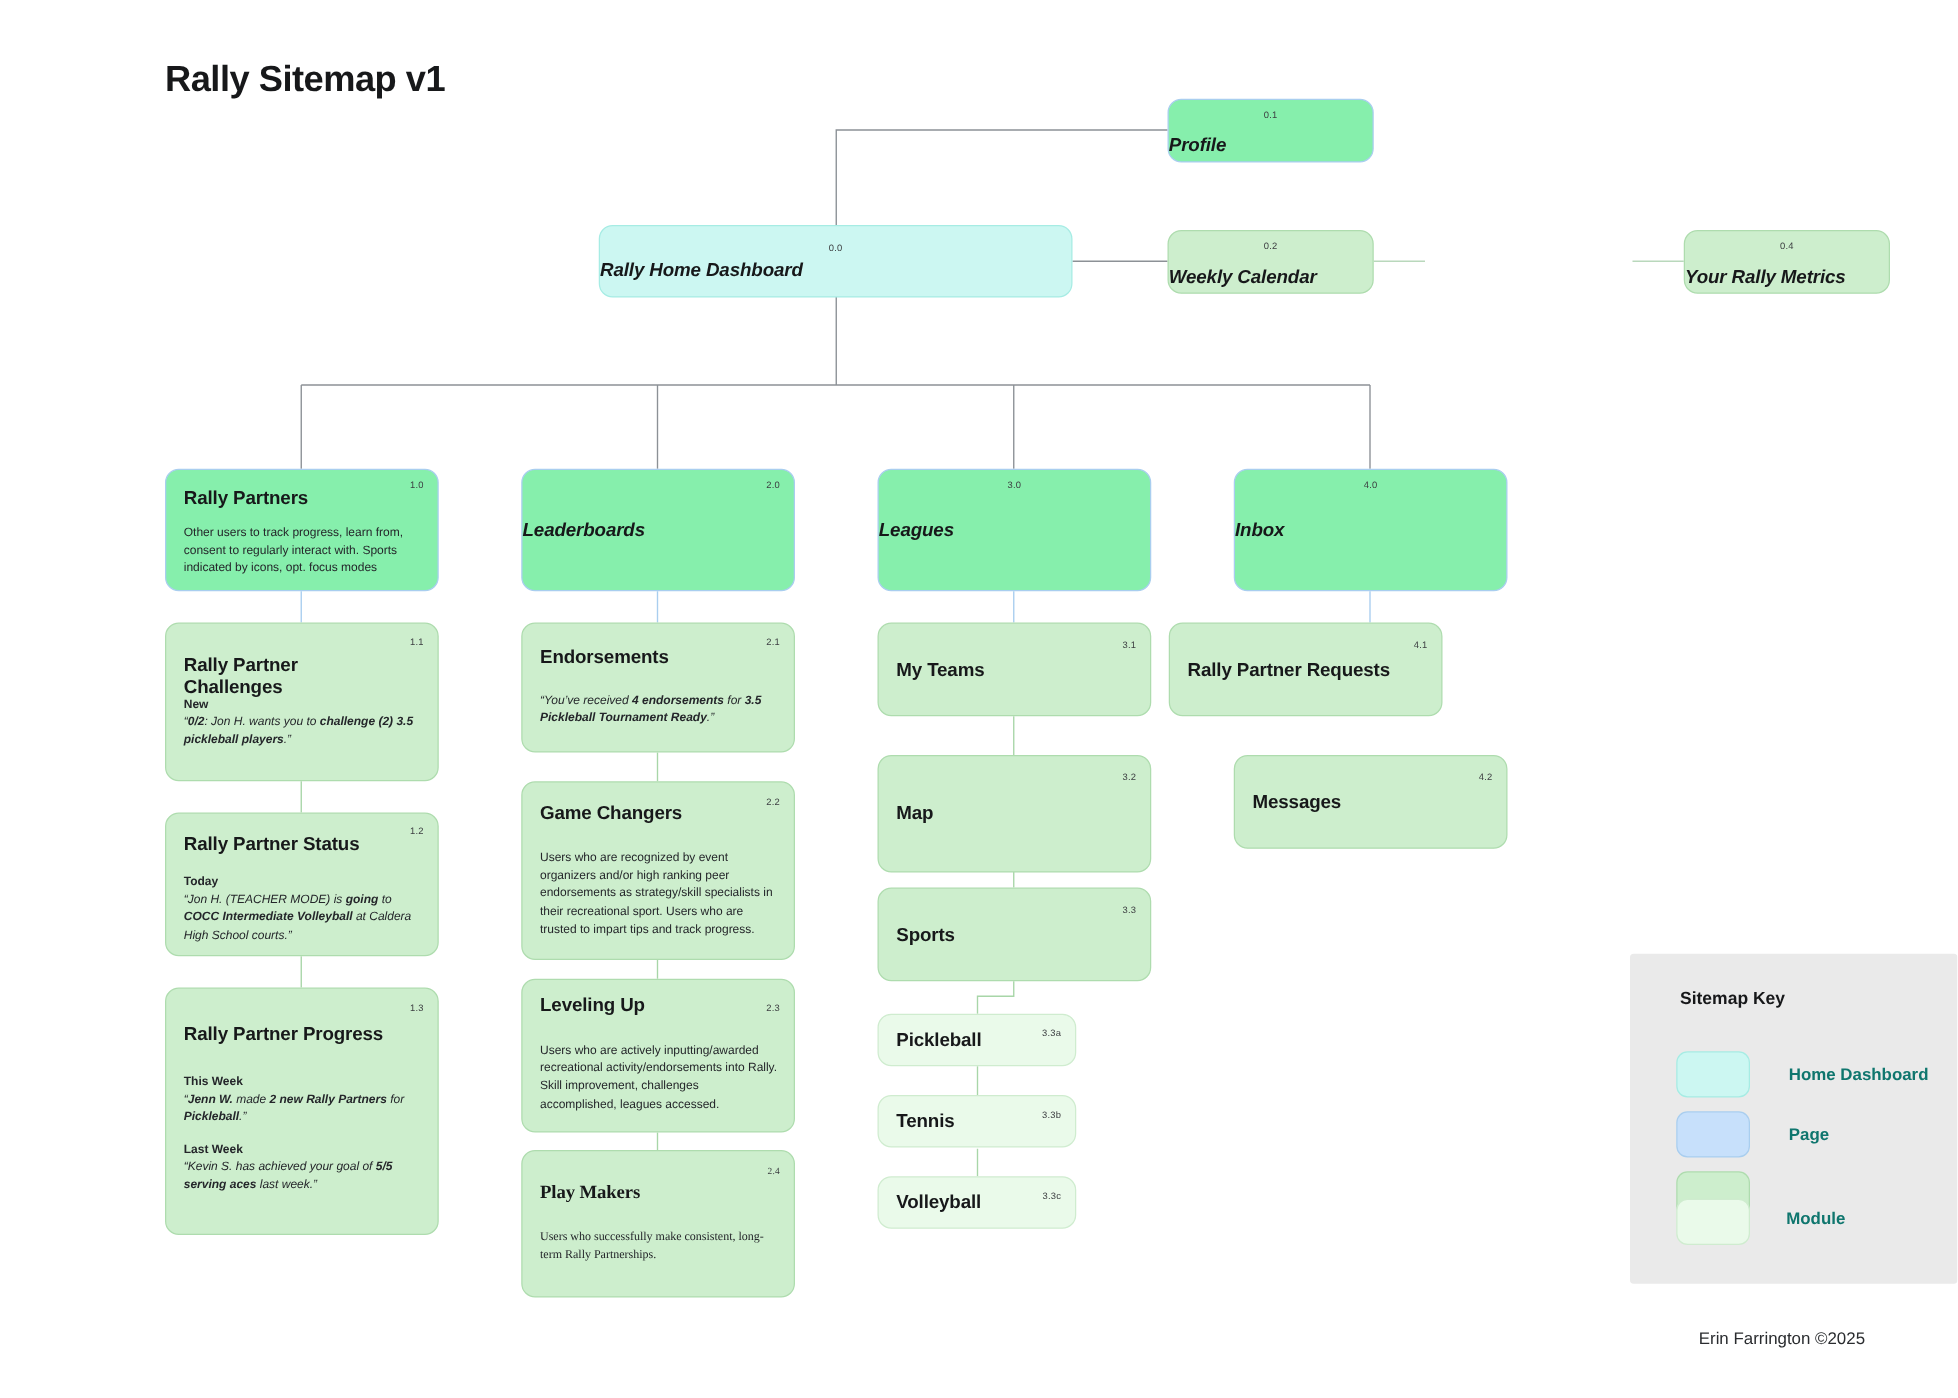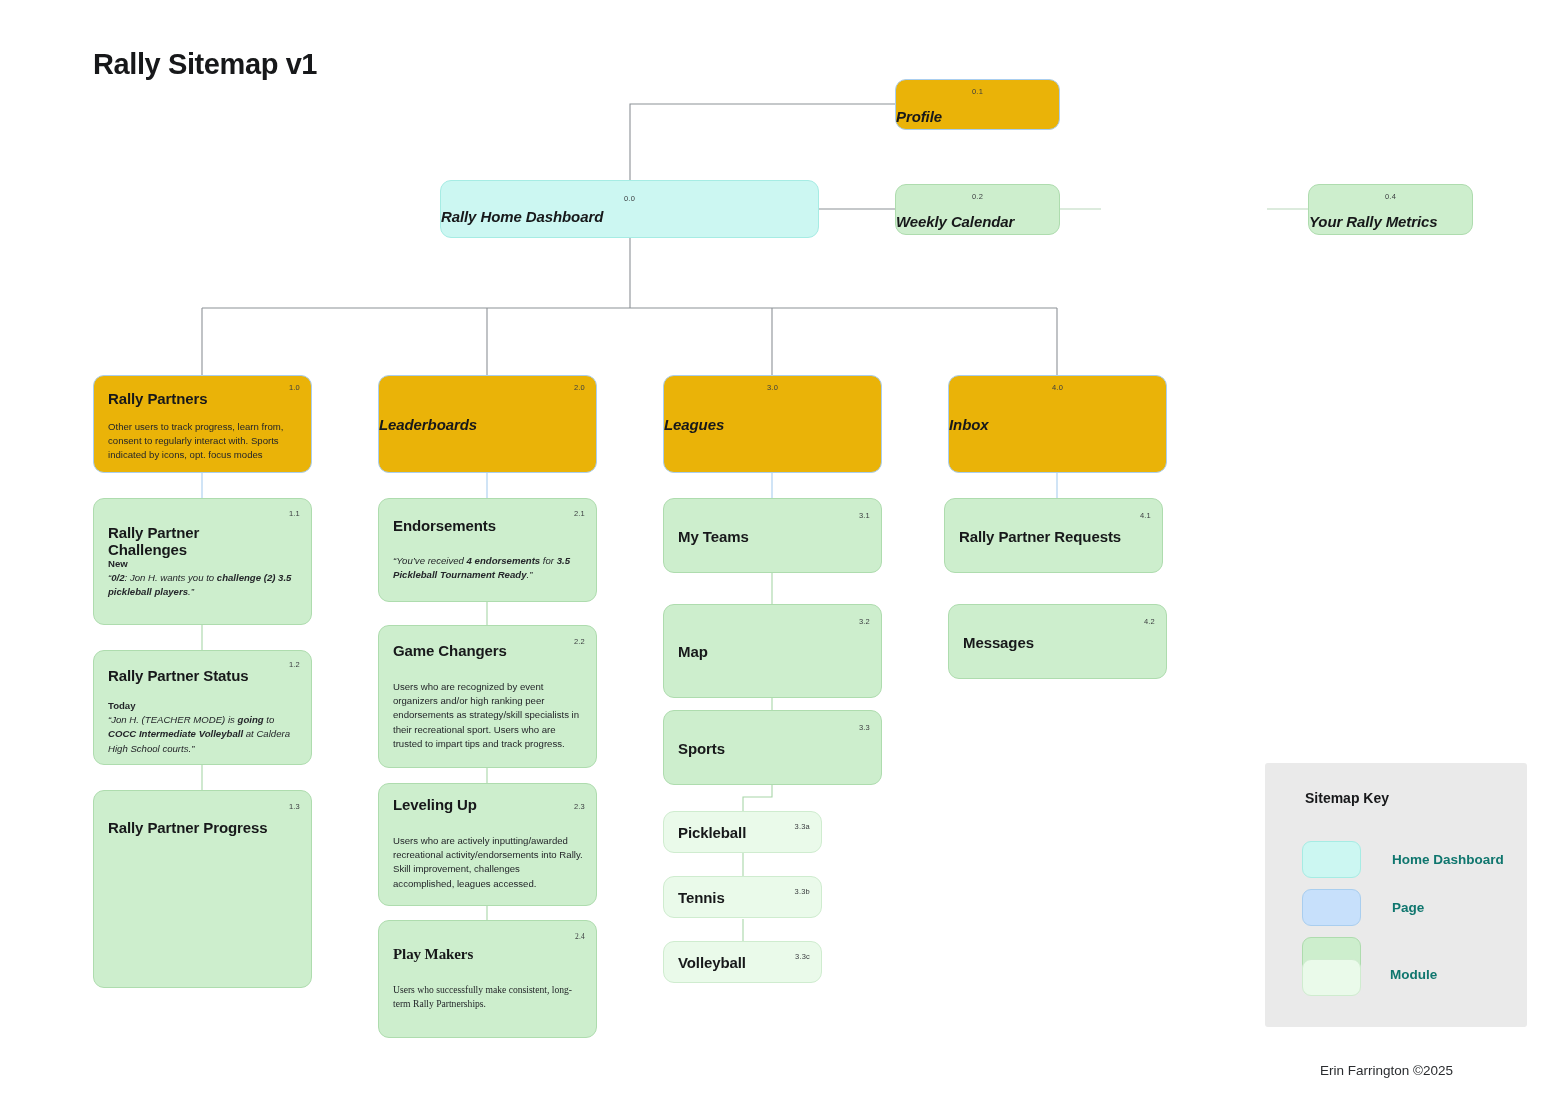--- a/index.html
+++ b/index.html
@@ -12,20 +12,21 @@
     height: 1118px;
     position: relative;
     overflow: hidden;
     font-family: "Liberation Sans", sans-serif;
     color: #1f2124;
   }
 
   #canvas {
     position: absolute;
     inset: 0;
+    margin-left: 39px;
   }
 
   #edges {
     position: absolute;
     left: 0; top: 0;
     width: 1566px;
     height: 1118px;
     pointer-events: none;
   }
 
@@ -52,21 +53,21 @@
     position: absolute;
     box-sizing: border-box;
     border-radius: 11px;
     border: 1px solid rgba(0,0,0,0.10);
   }
   .node.kind-dashboard {
     background: #ccf7f2;
     border-color: #a6ece4;
   }
   .node.kind-page {
-    background: #eab308;
+    background: #86efac;
     border-color: #a9ceef;
   }
   .node.kind-module {
     background: #cdeecd;
     border-color: #aedcae;
   }
   .node.kind-submodule {
     background: #eafaea;
     border-color: #cfeccf;
   }
@@ -278,20 +279,30 @@
       <p>
         <span class="lbl">Today</span>
         <span class="quote">“Jon H. (TEACHER MODE) is <b>going</b> to <b>COCC Intermediate Volleyball</b> at Caldera High School courts.”</span>
       </p>
     </div>
   </div>
 
   <div class="node kind-module left" style="left:93px; top:790px; width:219px; height:198px;">
     <div class="node-num" style="top:11px;">1.3</div>
     <div class="node-title" style="top:28px;">Rally Partner Progress</div>
+    <div class="node-body" style="top:68px;">
+      <p>
+        <span class="lbl">This Week</span>
+        <span class="quote">“<b>Jenn W.</b> made <b>2 new Rally Partners</b> for <b>Pickleball</b>.”</span>
+      </p>
+      <p>
+        <span class="lbl">Last Week</span>
+        <span class="quote">“Kevin S. has achieved your goal of <b>5/5 serving aces</b> last week.”</span>
+      </p>
+    </div>
   </div>
 
   <div class="node kind-page center" style="left:378px; top:375px; width:219px; height:98px;">
     <div class="node-num" style="left:auto; right:11px; text-align:right;">2.0</div>
     <div class="node-title">Leaderboards</div>
   </div>
 
   <div class="node kind-module left titled-top" style="left:378px; top:498px; width:219px; height:104px;">
     <div class="node-num" style="top:10px;">2.1</div>
     <div class="node-title" style="top:18px;">Endorsements</div>
@@ -357,21 +368,21 @@
   <div class="node kind-submodule left titled-mid" style="left:663px; top:941px; width:159px; height:42px;">
     <div class="node-num" style="top:10px;">3.3c</div>
     <div class="node-title">Volleyball</div>
   </div>
 
   <div class="node kind-page center" style="left:948px; top:375px; width:219px; height:98px;">
     <div class="node-num">4.0</div>
     <div class="node-title">Inbox</div>
   </div>
 
-  <div class="node kind-module left titled-mid" style="left:944px; top:498px; width:219px; height:75px;">
+  <div class="node kind-module left titled-mid" style="left:896px; top:498px; width:219px; height:75px;">
     <div class="node-num" style="top:12px;">4.1</div>
     <div class="node-title">Rally Partner Requests</div>
   </div>
 
   <div class="node kind-module left titled-mid" style="left:948px; top:604px; width:219px; height:75px;">
     <div class="node-num" style="top:12px;">4.2</div>
     <div class="node-title">Messages</div>
   </div>
 
   <div class="legend">

